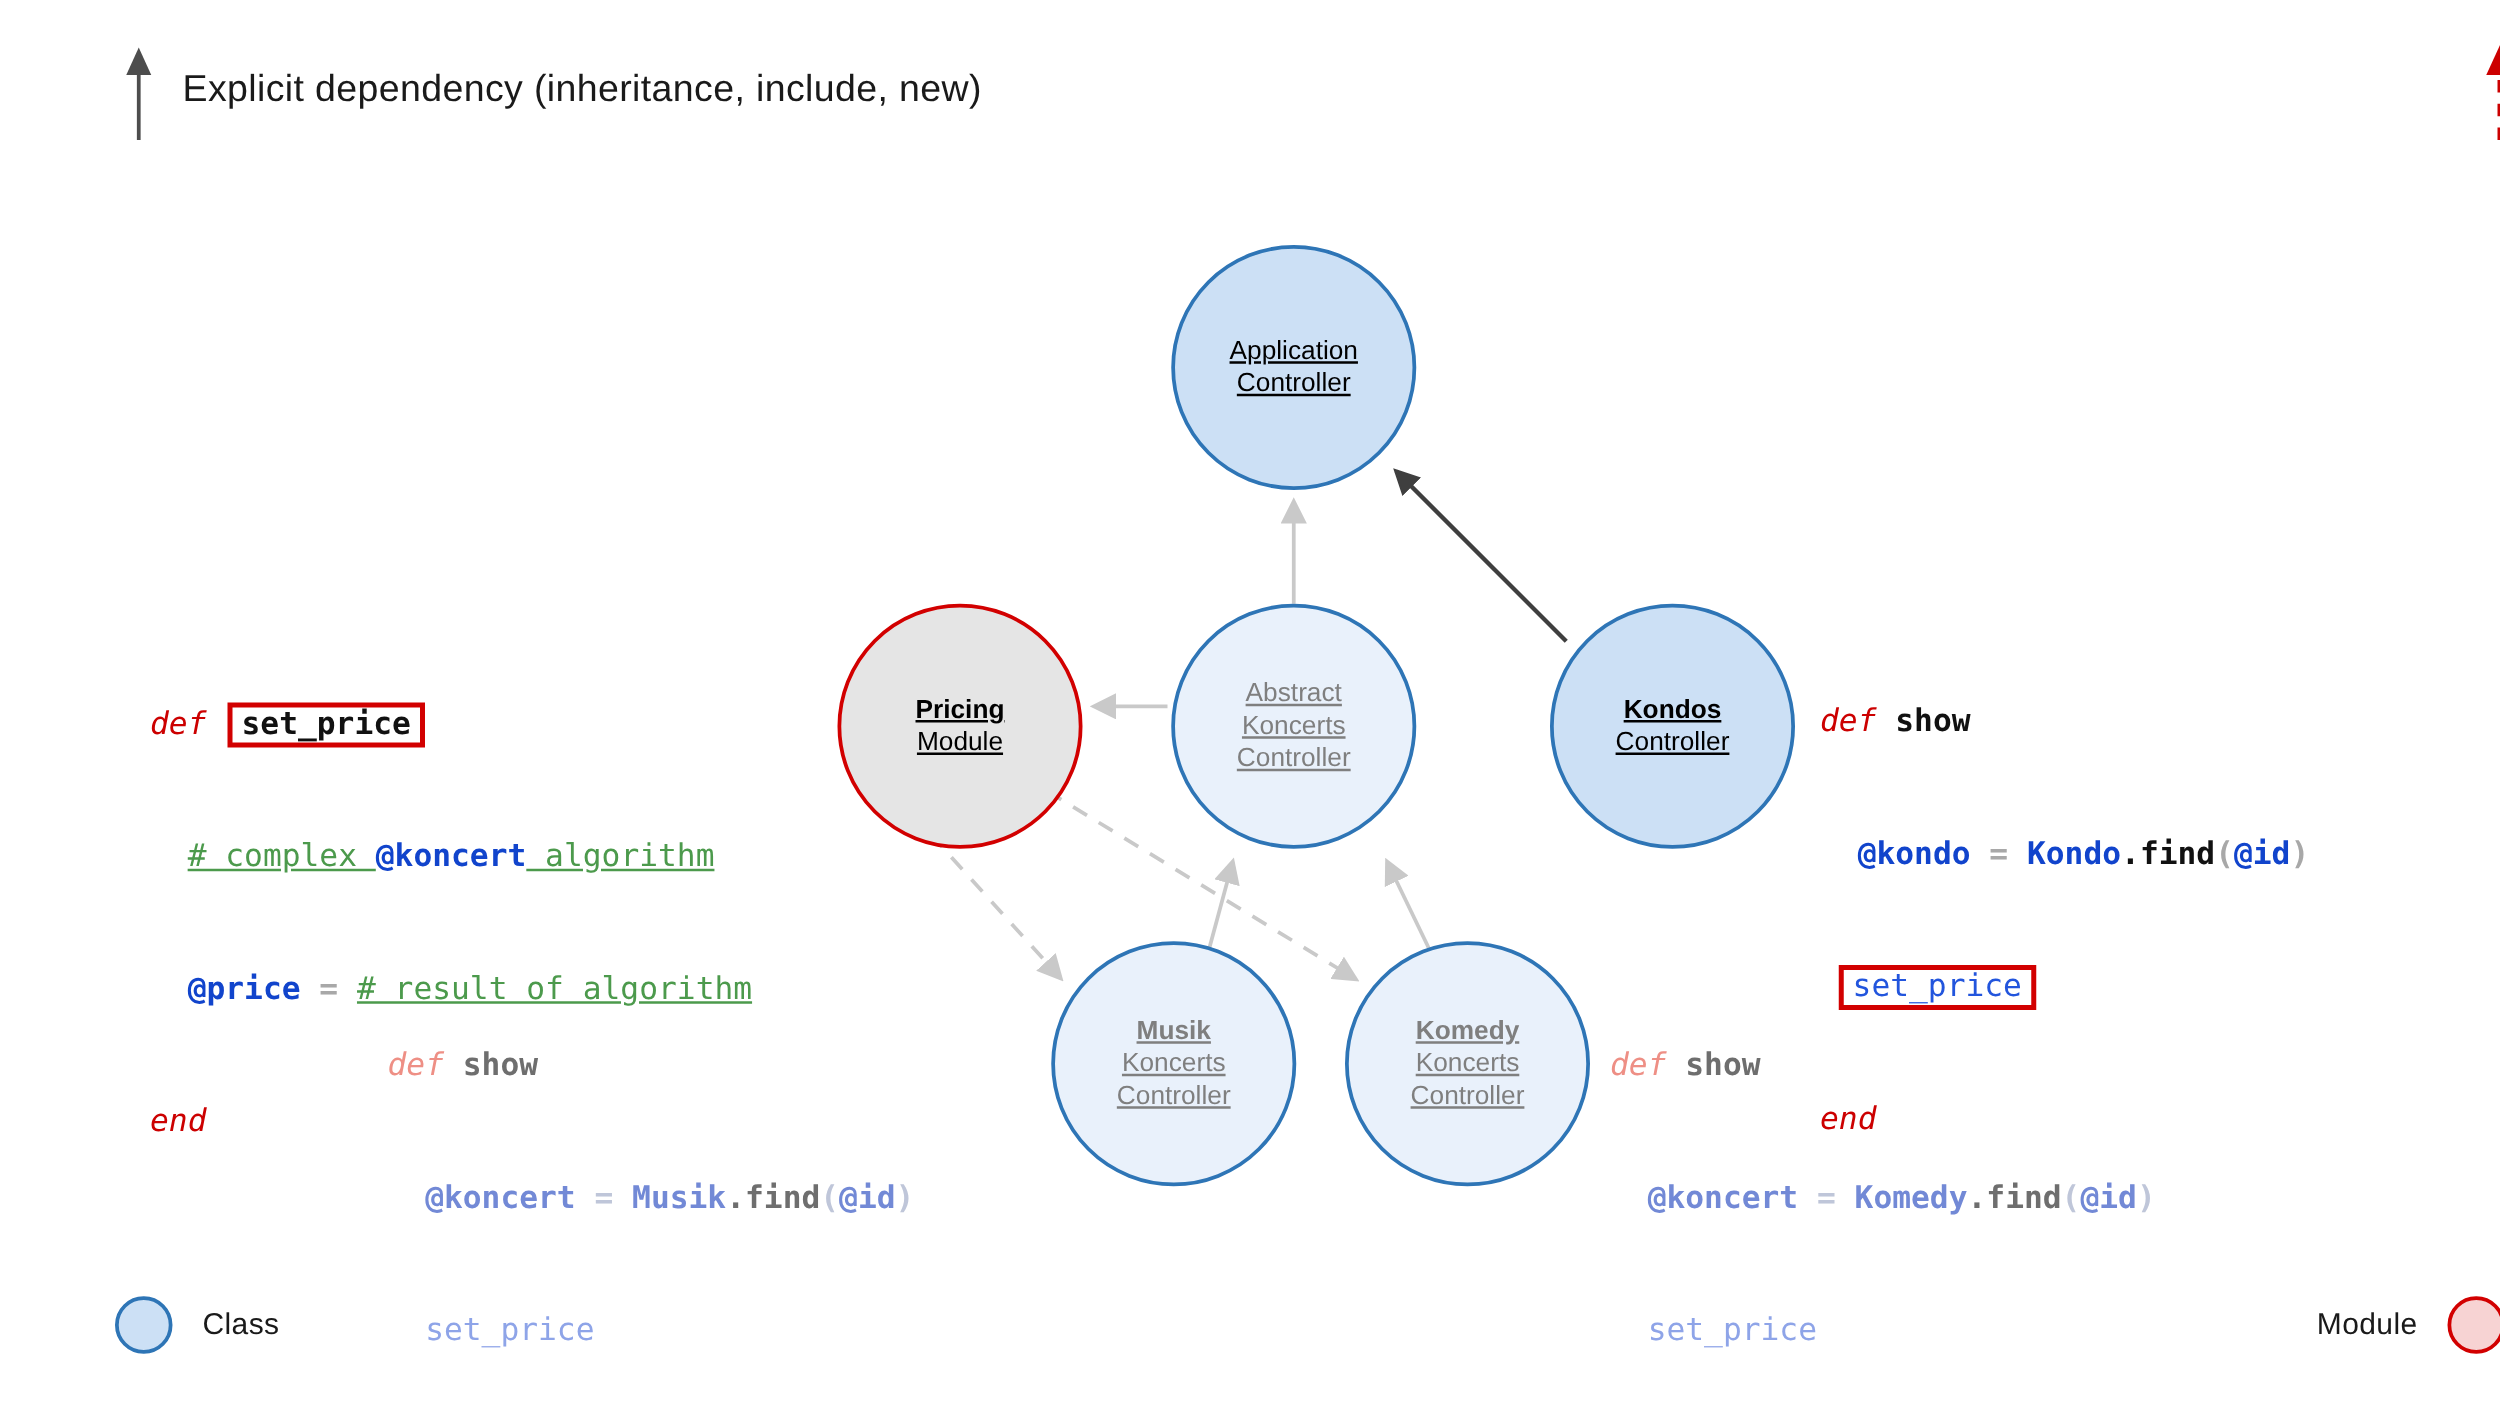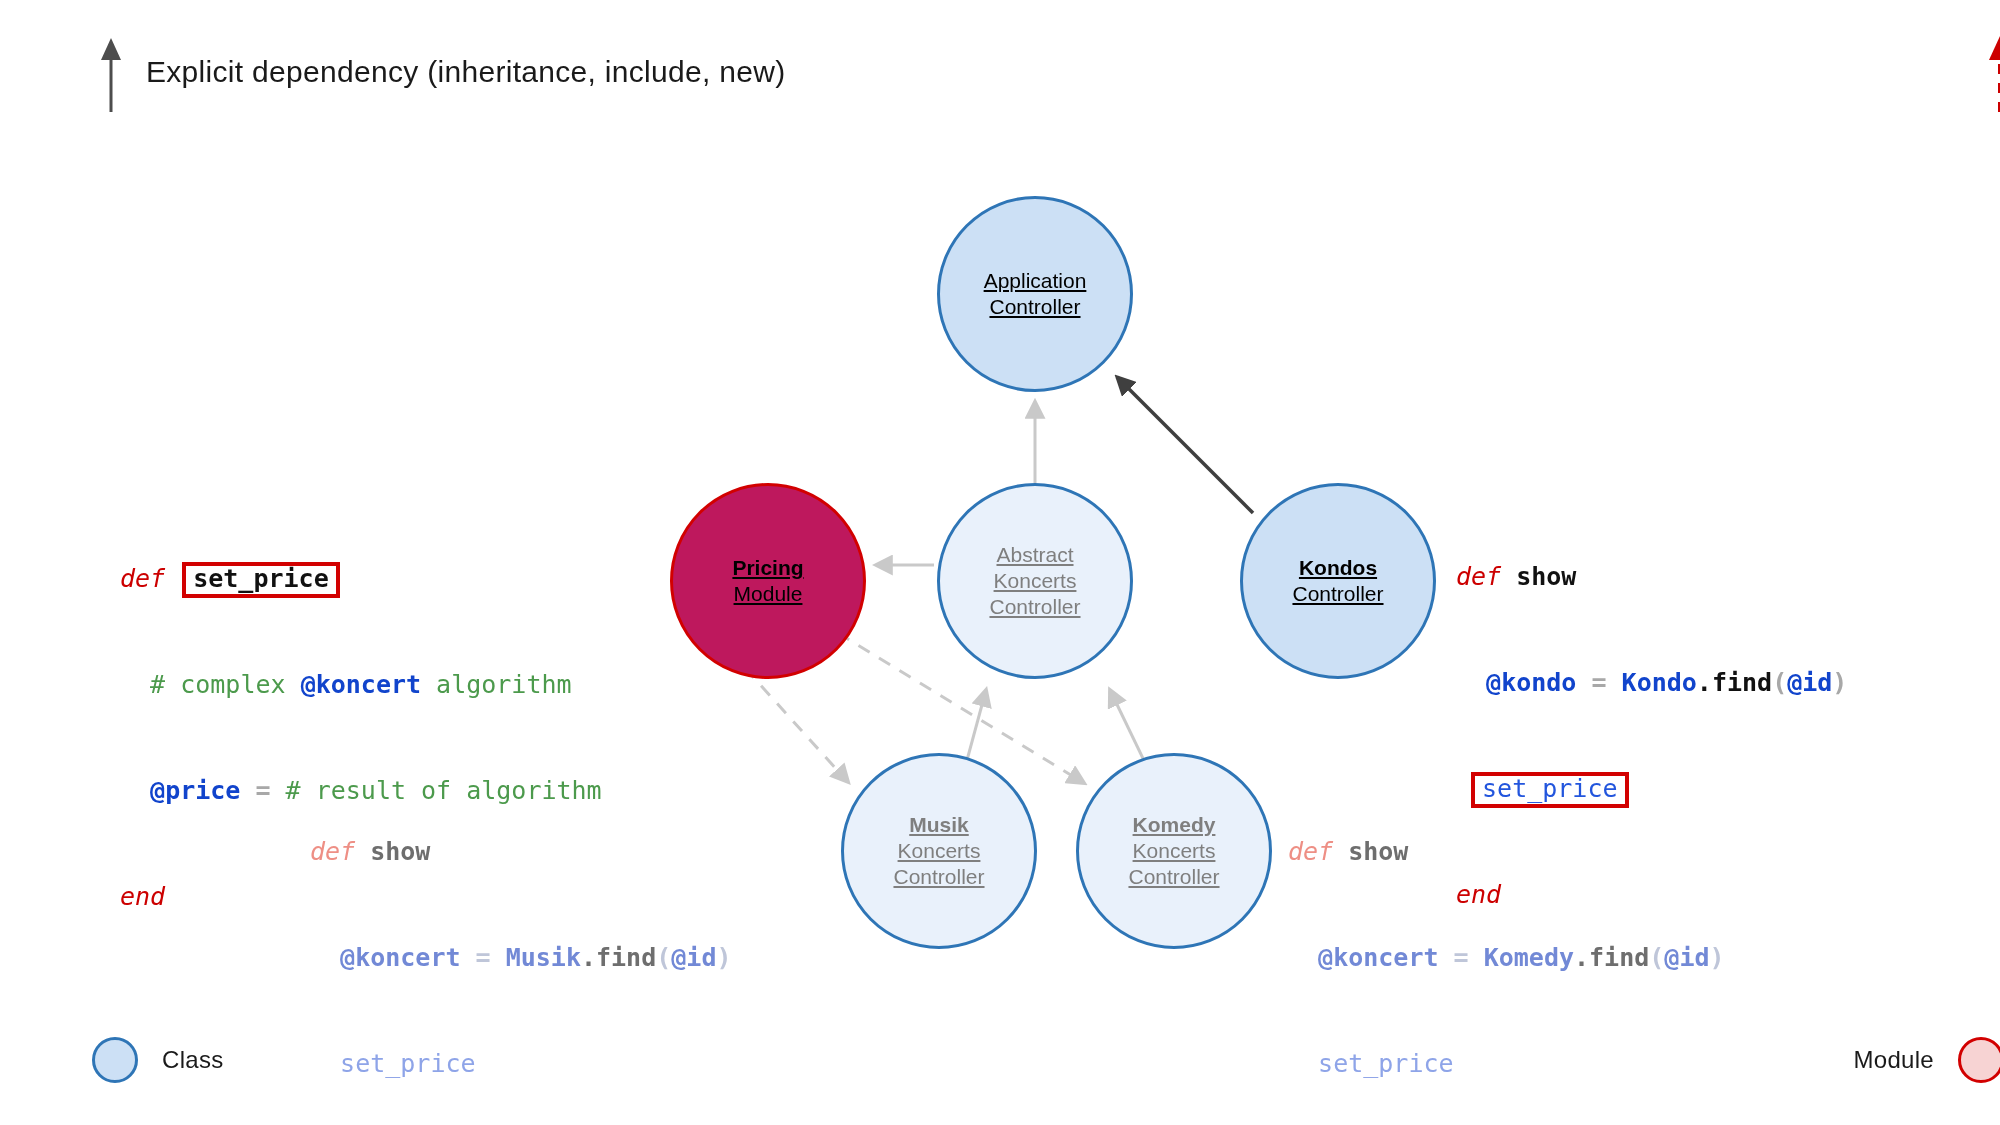--- a/index.html
+++ b/index.html
@@ -58,21 +58,21 @@
 
   .node.class-node {
     border: 3px solid #2E75B6;
     background: #E9F1FB;
   }
   .node.class-node.deep {
     background: #CCE0F5;
   }
   .node.module-node {
     border: 3px solid #D20000;
-    background: #be185d;
+    background: #e5e5e5;
   }
   .node.dark-text { color: #000000; }
   .node.gray-text { color: #7F7F7F; }
 
   #node-application-controller {
     left: 889px; top: 196px; width: 196px; height: 196px;
     font-size: 21px;
   }
   #node-abstract-koncerts-controller {
     left: 889px; top: 483px; width: 196px; height: 196px;
@@ -106,21 +106,21 @@
   .code .row { display: block; height: 35px; }
 
   
   .kw     { color: #CC0000; font-style: italic; }
   .meth   { color: #111111; font-weight: bold; }
   .ivar   { color: #1144CC; font-weight: bold; }
   .konst  { color: #1144CC; font-weight: bold; }
   .dot    { color: #111111; font-weight: bold; }
   .paren  { color: #A8A8A8; font-weight: bold; }
   .eq     { color: #A8A8A8; font-weight: bold; }
-  .cmt    { color: #4C9A4C; }
+  .cmt    { color: #4C9A4C; text-decoration: underline; }
   .callb  { color: #2255DD; }
 
   
   .m-kw    { color: #EE8F85; font-style: italic; }
   .m-meth  { color: #6E6E6E; font-weight: bold; }
   .m-ivar  { color: #7289D6; font-weight: bold; }
   .m-konst { color: #7289D6; font-weight: bold; }
   .m-dot   { color: #6E6E6E; font-weight: bold; }
   .m-paren { color: #BFC6D9; font-weight: bold; }
   .m-eq    { color: #BFC6D9; font-weight: bold; }

